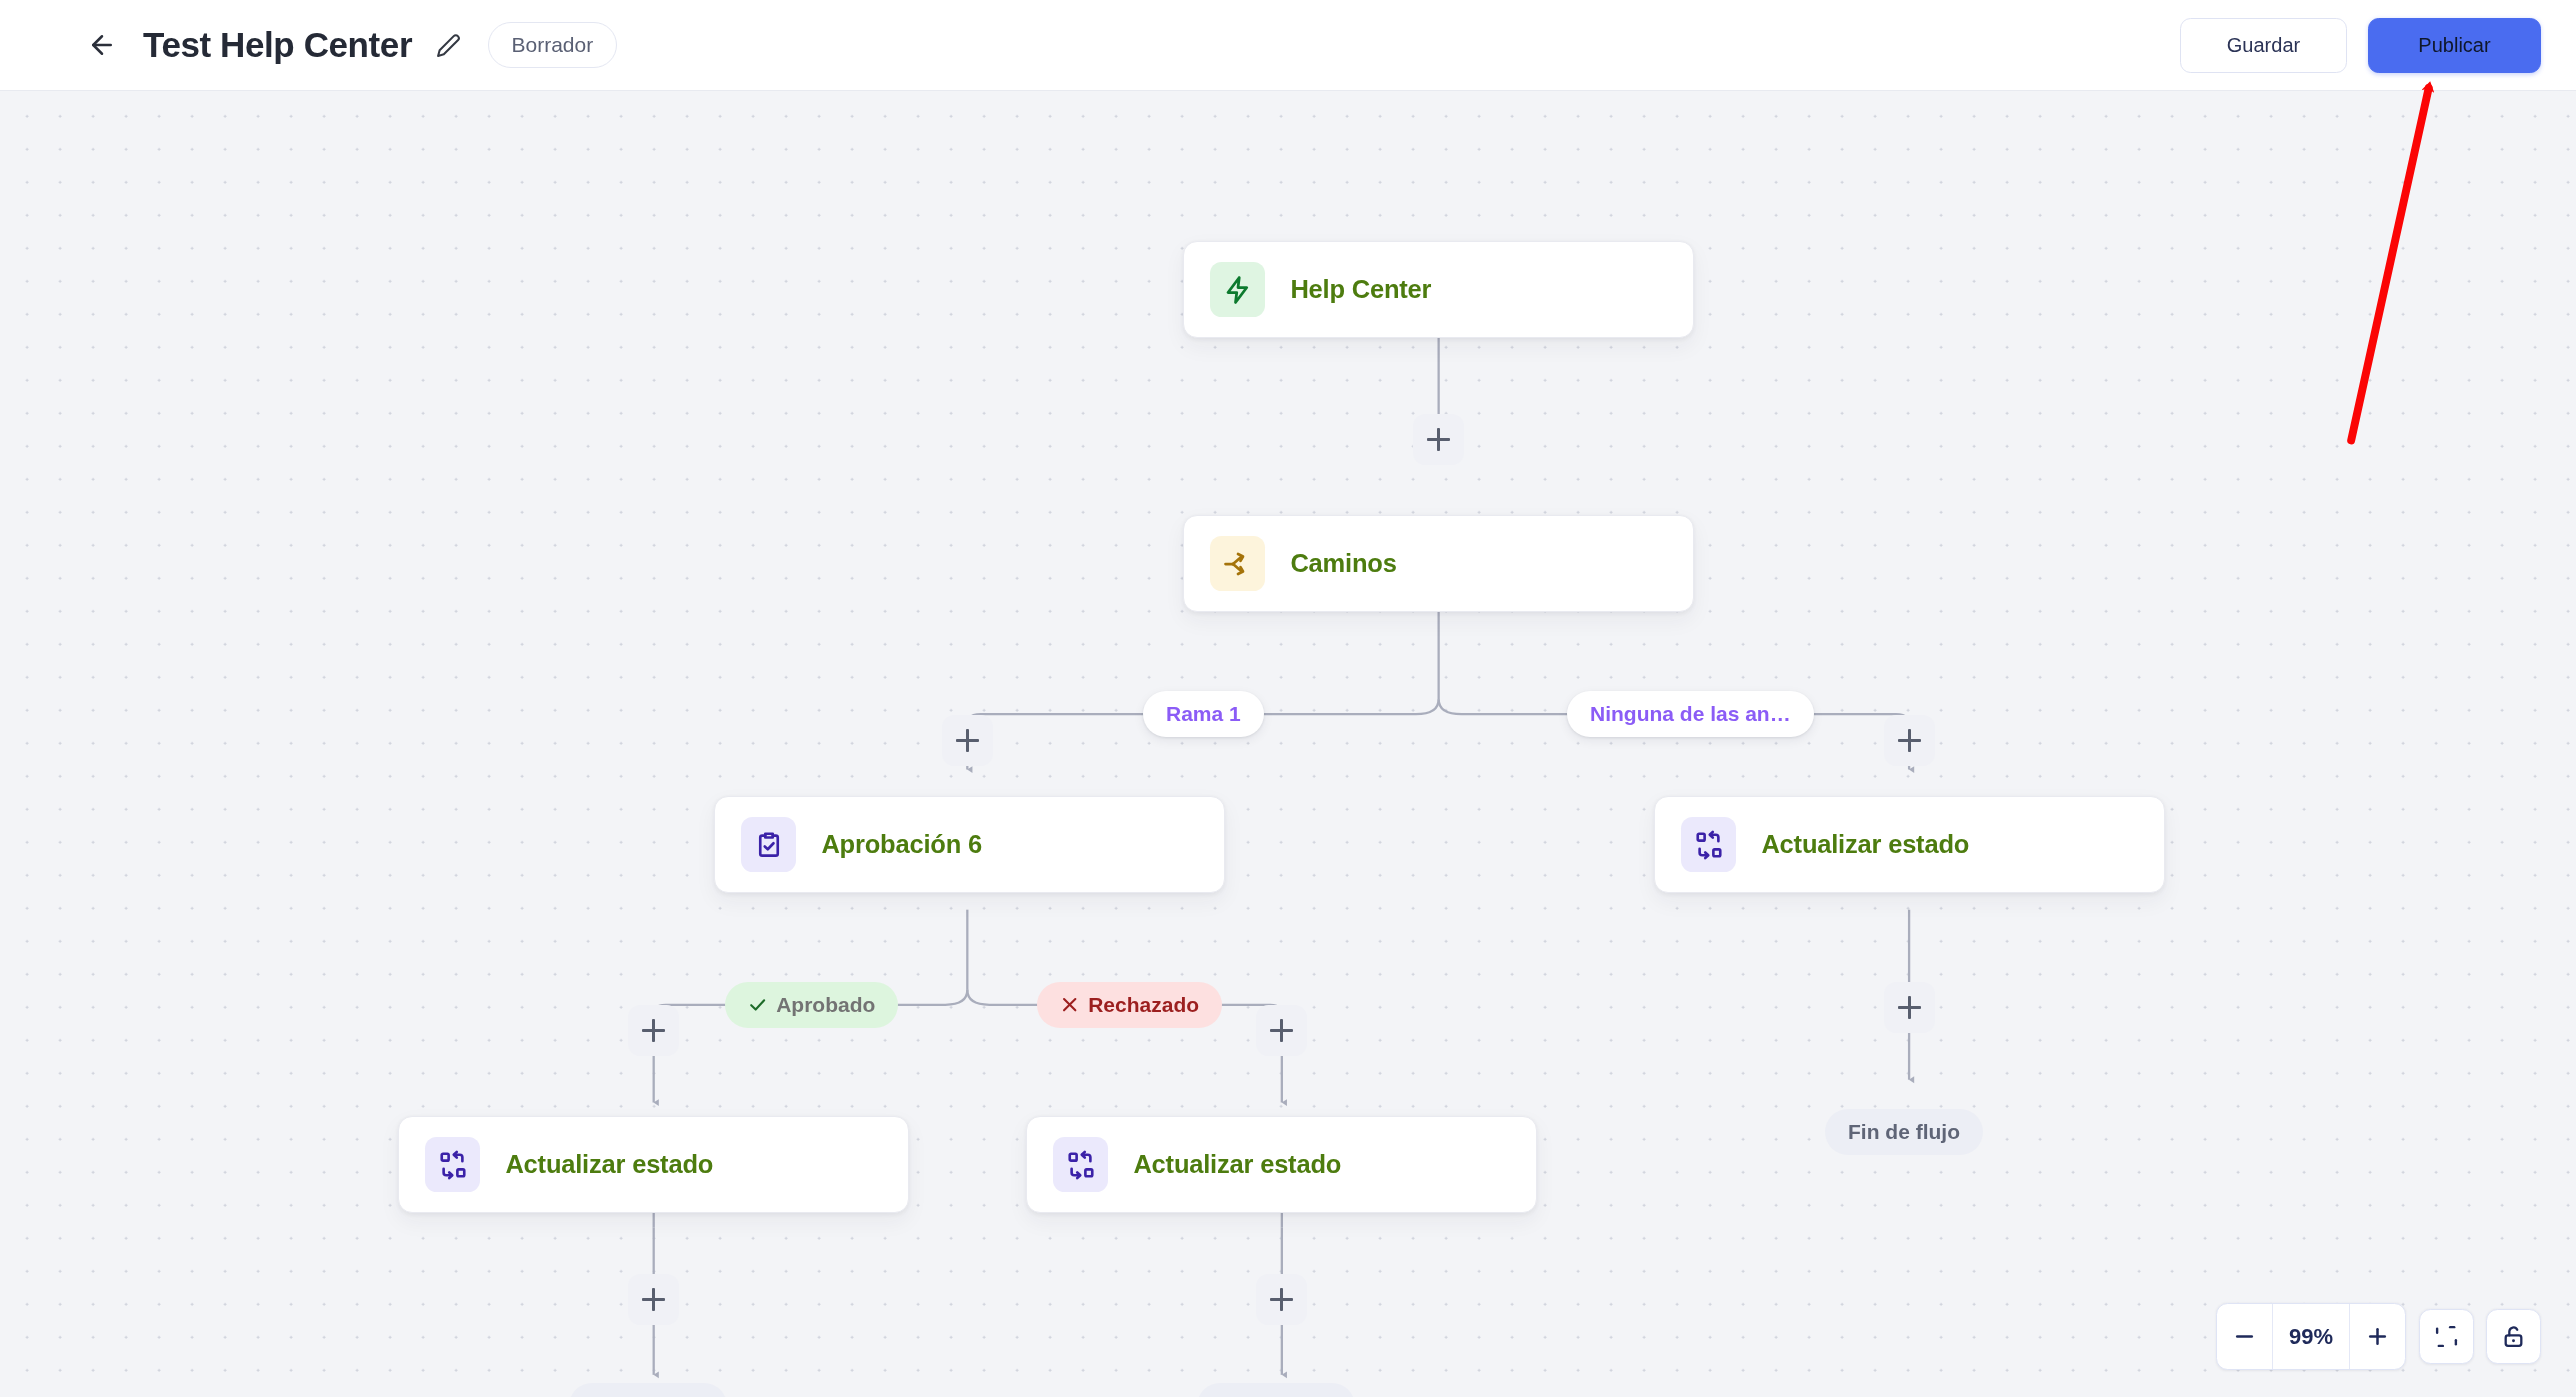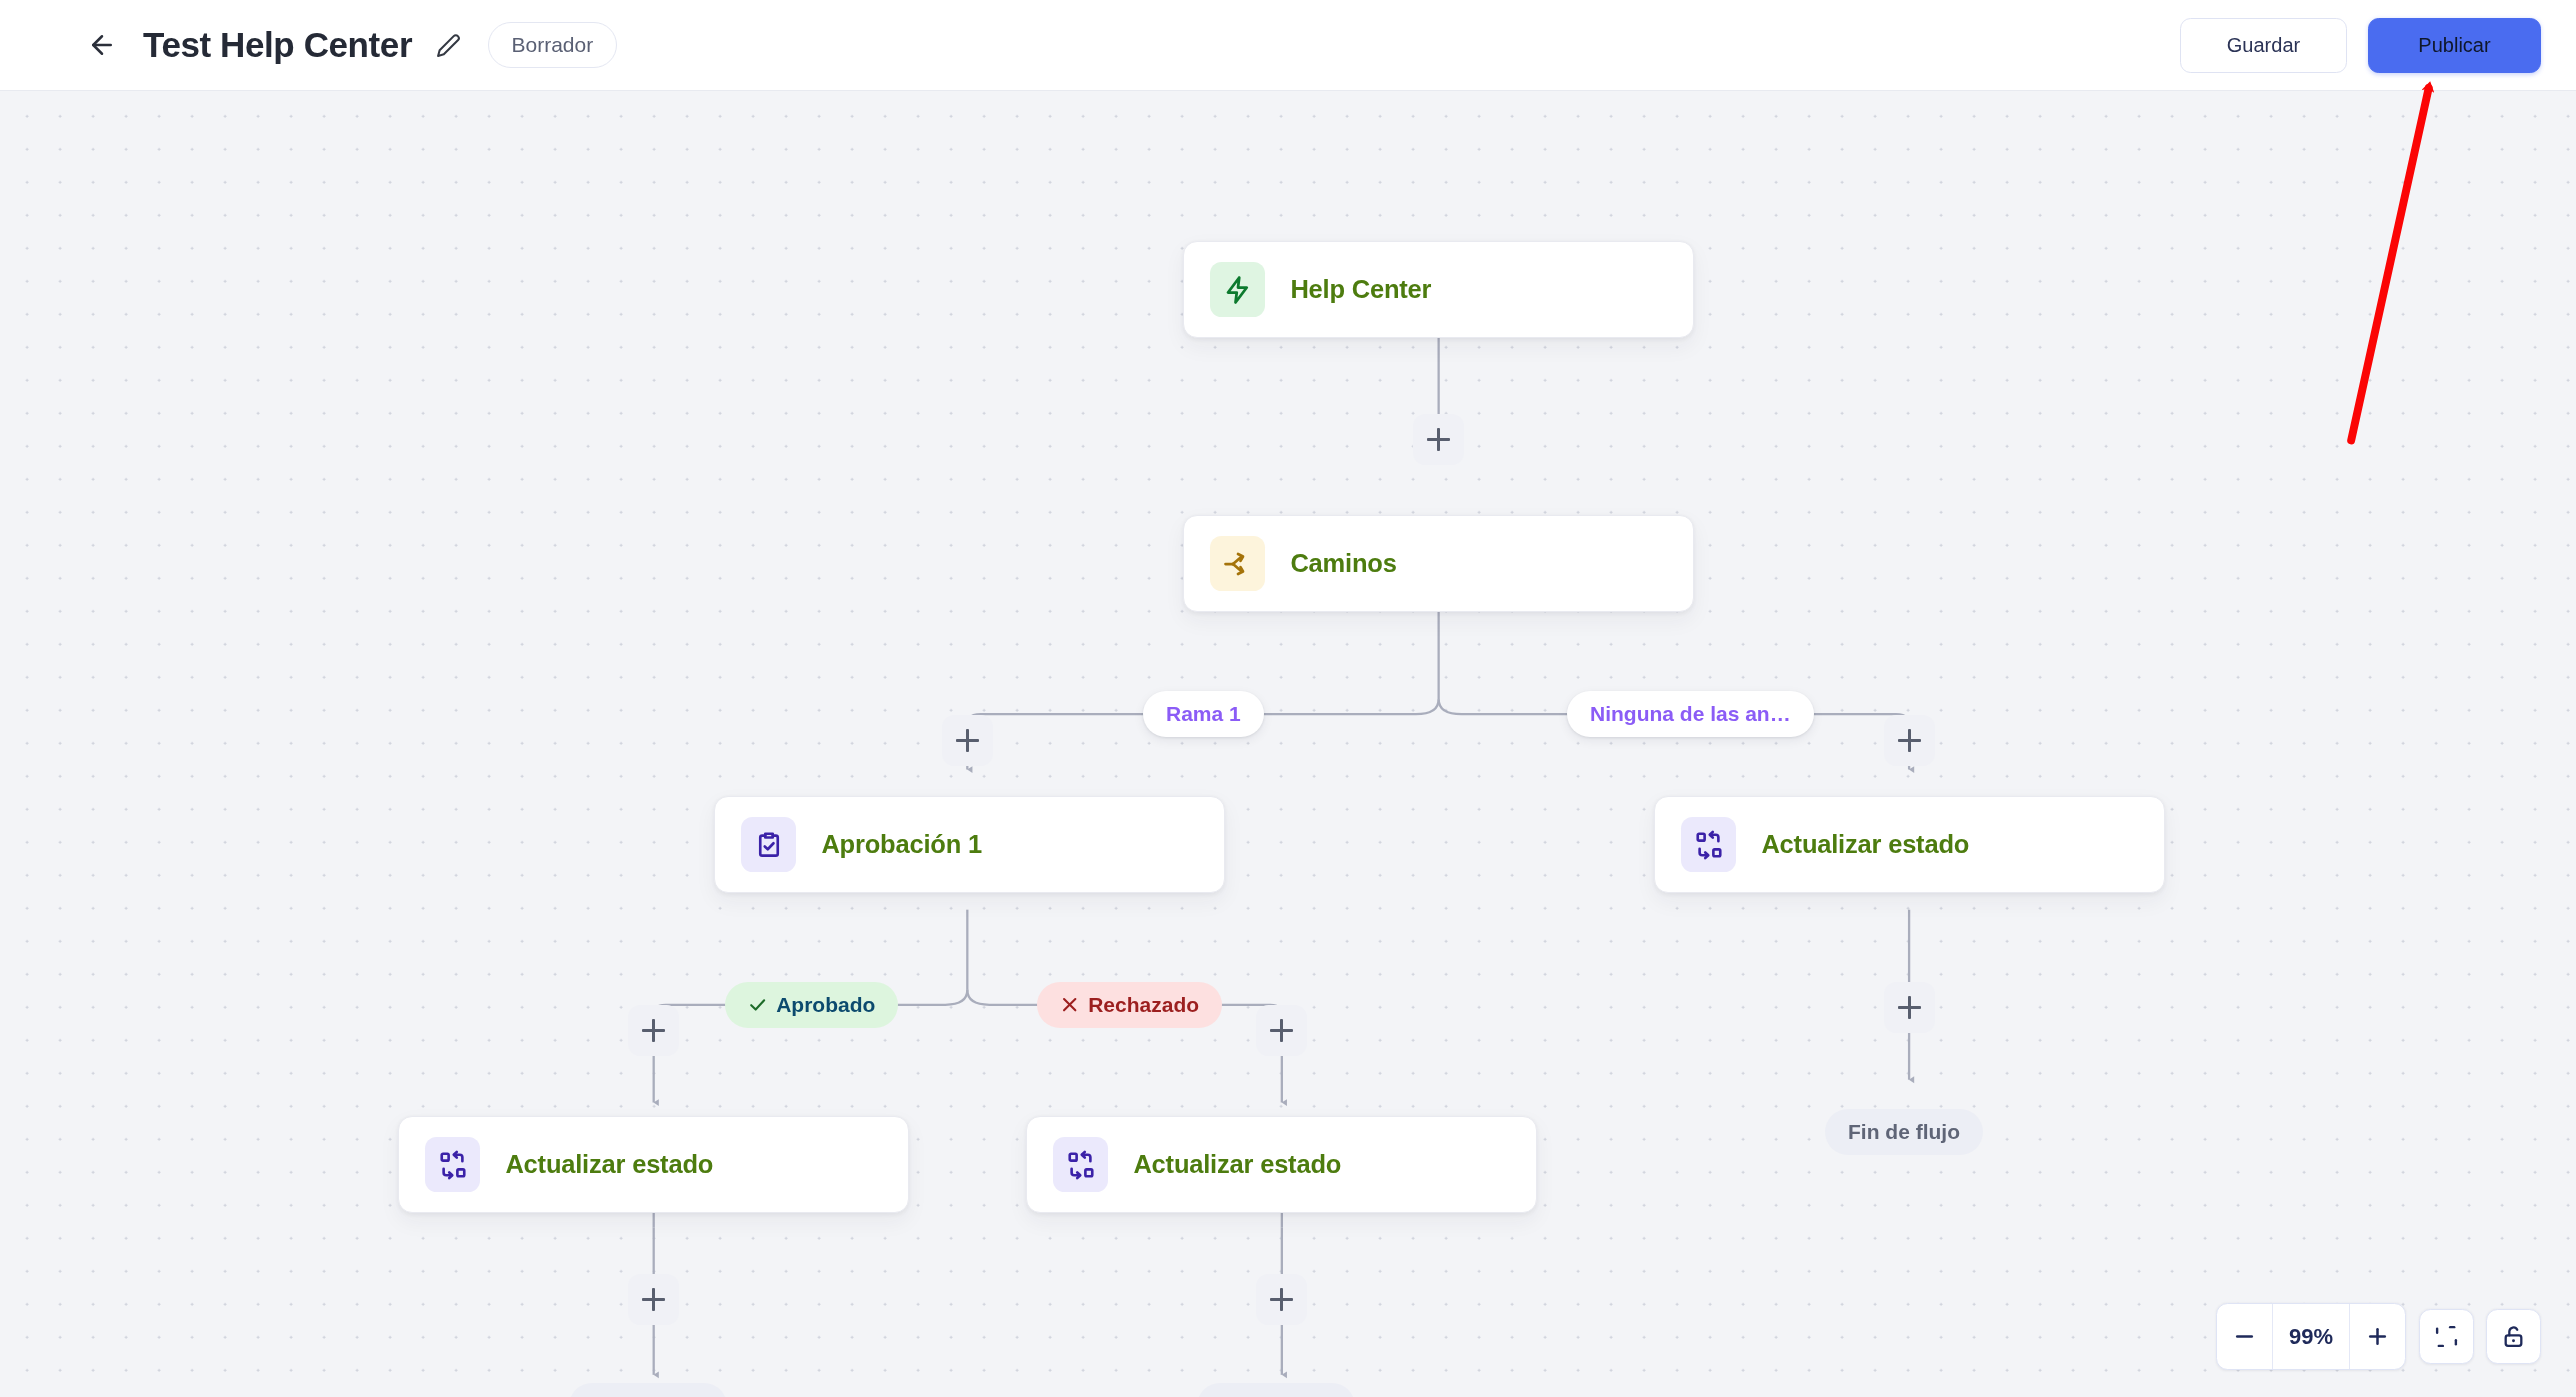--- a/index.html
+++ b/index.html
@@ -153,21 +153,21 @@
     font-weight: 700;
     white-space: nowrap;
     z-index: 8;
     cursor: pointer;
   }
   .pill-branch {
     background: #ffffff;
     color: #8b5cf6;
     box-shadow: 0 0.9px 2.6px rgba(30,35,60,.10), 0 3.5px 10.6px rgba(30,35,60,.07);
   }
-  .pill-approved { background: #ddf5de; color: #0c4a6e; text-align: center; }
+  .pill-approved { background: #ddf5de; color: #737373; text-align: center; }
   .pill-rejected { background: #fde0e0; color: #9c1f1f; }
   .pill-end {
     background: #eceef5;
     color: #5f6577;
     cursor: default;
   }
 
   
   .plus-btn {
     position: absolute;
@@ -322,21 +322,21 @@
     </div>
 
     <div class="node" style="left:714px; top:705px; width:511px; height:97px;">
       <span class="node-icon ic-indigo">
         <svg width="30" height="30" viewBox="0 0 24 24" fill="none" stroke="#3b22a8" stroke-width="2.1" stroke-linecap="round" stroke-linejoin="round">
           <path d="M9 3h6v3H9z"></path>
           <path d="M9 4.5H6.5A1.5 1.5 0 0 0 5 6v13a1.5 1.5 0 0 0 1.5 1.5h11A1.5 1.5 0 0 0 19 19V6a1.5 1.5 0 0 0-1.5-1.5H15"></path>
           <polyline points="8.6 13.2 11 15.4 15.6 10.6"></polyline>
         </svg>
       </span>
-      <span class="node-label">Aprobación 1</span>
+      <span class="node-label">Aprobación 6</span>
     </div>
 
     <div class="node" style="left:1654px; top:705px; width:511px; height:97px;">
       <span class="node-icon ic-indigo">
         <svg width="30" height="30" viewBox="0 0 24 24" fill="none" stroke="#3b22a8" stroke-width="2.1" stroke-linecap="round" stroke-linejoin="round">
           <rect x="3" y="3" width="5.5" height="5.5" rx="1"></rect>
           <rect x="15.5" y="15.5" width="5.5" height="5.5" rx="1"></rect>
           <path d="M19.5 9 L19.5 5.8 A2 2 0 0 0 17.5 3.8 L13 3.8"></path>
           <polyline points="15 6 12.6 3.8 15 1.6"></polyline>
           <path d="M4.5 15 L4.5 18.2 A2 2 0 0 0 6.5 20.2 L11 20.2"></path>

